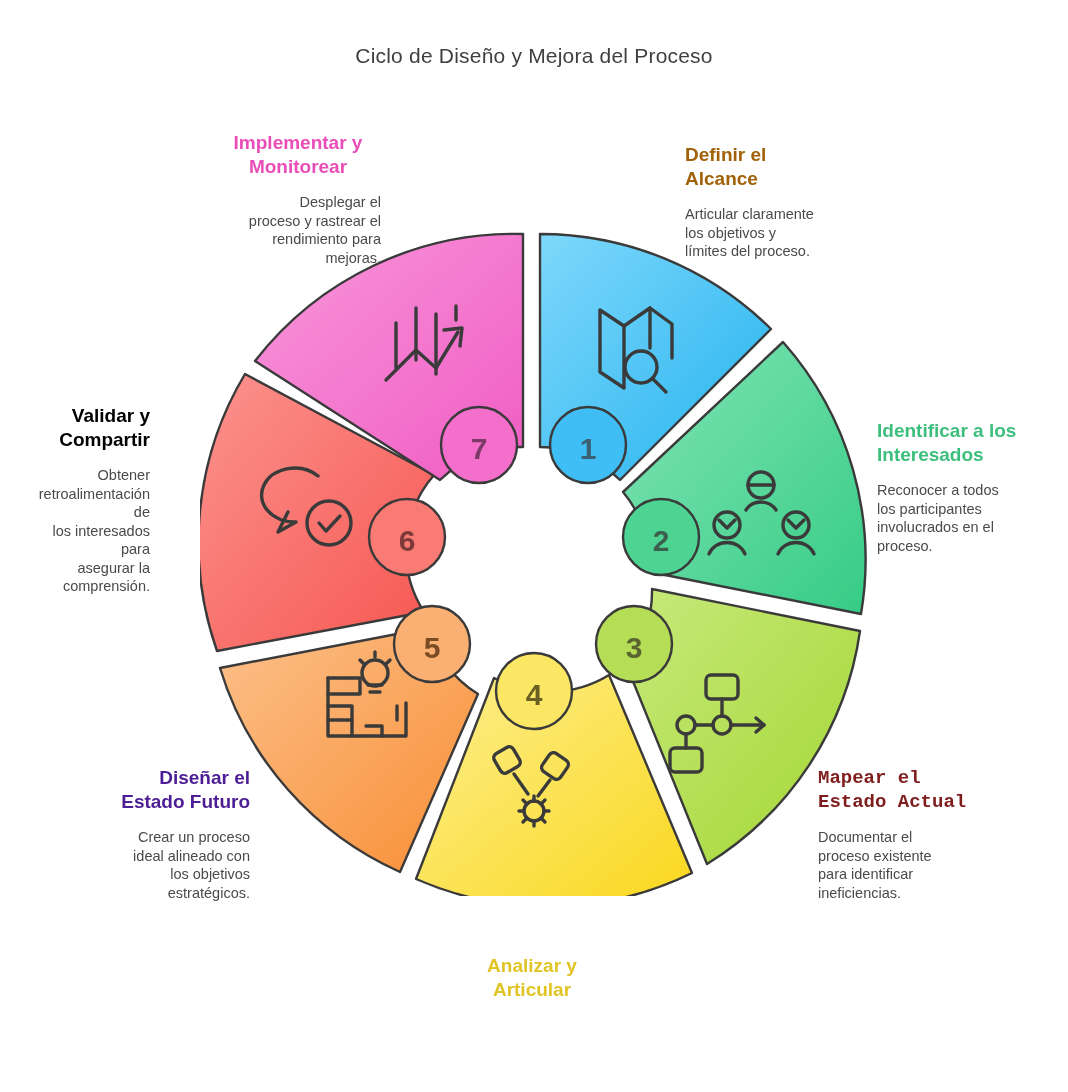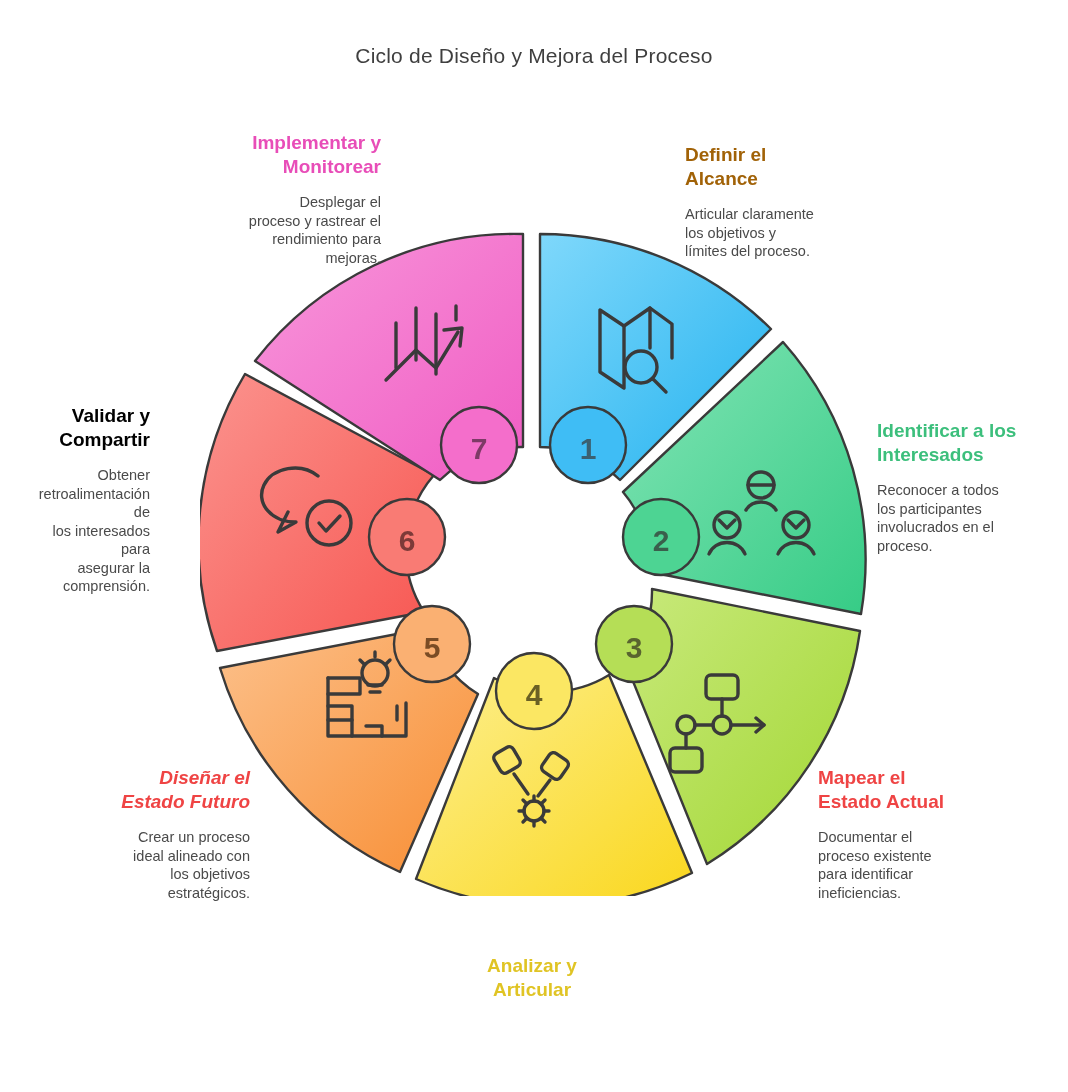--- a/index.html
+++ b/index.html
@@ -255,41 +255,41 @@
   </div>
   <div class="d">
     <span>Reconocer a todos</span><br>
     <span>los participantes</span><br>
     <span>involucrados en el</span><br>
     <span>proceso.</span>
   </div>
 </div>
 
 <div class="lbl ta-l" id="lbl-3">
-  <div class="h" style="color: #ef4444;">
+  <div class="h" style="color: #7f1d1d; font-family: Liberation Mono, monospace;">
     <span>Mapear el</span><br>
     <span>Estado Actual</span>
   </div>
   <div class="d">
     <span>Documentar el</span><br>
     <span>proceso existente</span><br>
     <span>para identificar</span><br>
     <span>ineficiencias.</span>
   </div>
 </div>
 
 <div class="lbl ta-c" id="lbl-4">
   <div class="h" style="color: rgb(224, 196, 36);">
     <span>Analizar y</span><br>
     <span>Articular</span>
   </div>
 </div>
 
 <div class="lbl ta-r" id="lbl-5">
-  <div class="h" style="color: #ef4444; font-style: italic;">
+  <div class="h" style="color: #4c1d95;">
     <span>Diseñar el</span><br>
     <span>Estado Futuro</span>
   </div>
   <div class="d">
     <span>Crear un proceso</span><br>
     <span>ideal alineado con</span><br>
     <span>los objetivos</span><br>
     <span>estratégicos.</span>
   </div>
 </div>
@@ -302,21 +302,21 @@
   <div class="d">
     <span>Obtener</span><br>
     <span>retroalimentación de</span><br>
     <span>los interesados para</span><br>
     <span>asegurar la</span><br>
     <span>comprensión.</span>
   </div>
 </div>
 
 <div class="lbl ta-r" id="lbl-7">
-  <div class="h" style="color: rgb(232, 77, 184);">
+  <div class="h" style="color: rgb(232, 77, 184); text-align: center;">
     <span>Implementar y</span><br>
     <span>Monitorear</span>
   </div>
   <div class="d">
     <span>Desplegar el</span><br>
     <span>proceso y rastrear el</span><br>
     <span>rendimiento para</span><br>
     <span>mejoras.</span>
   </div>
 </div>

